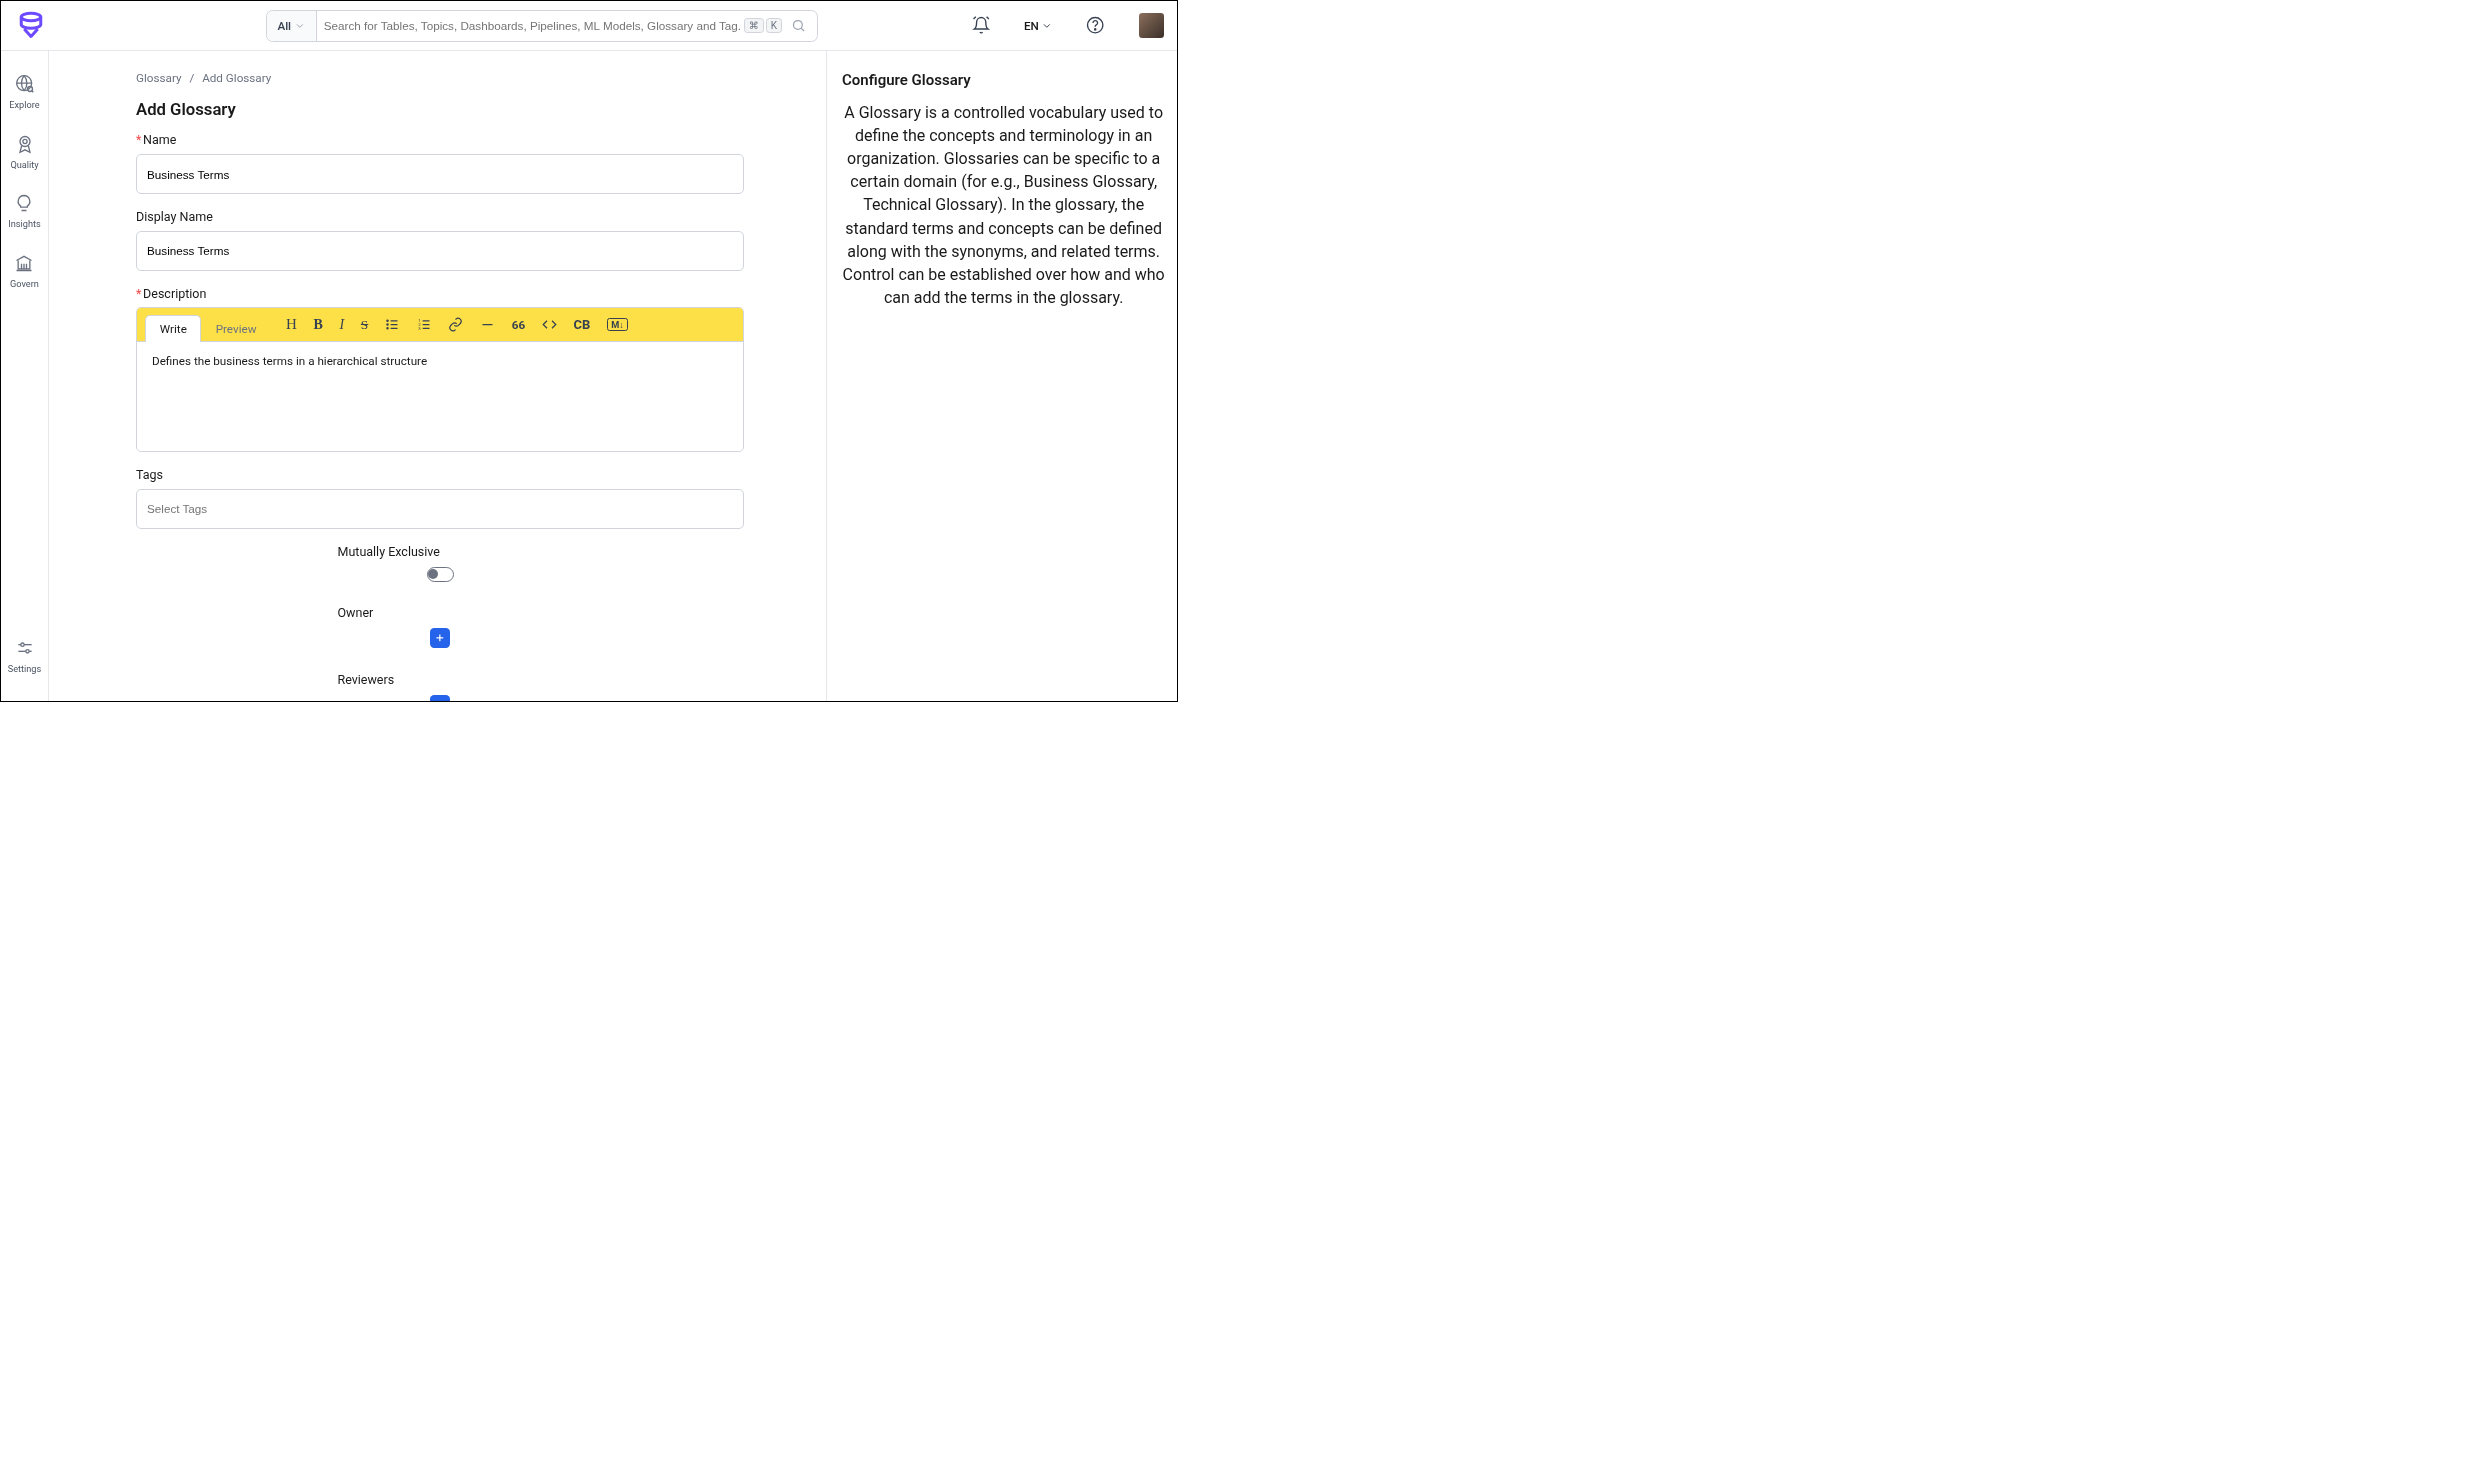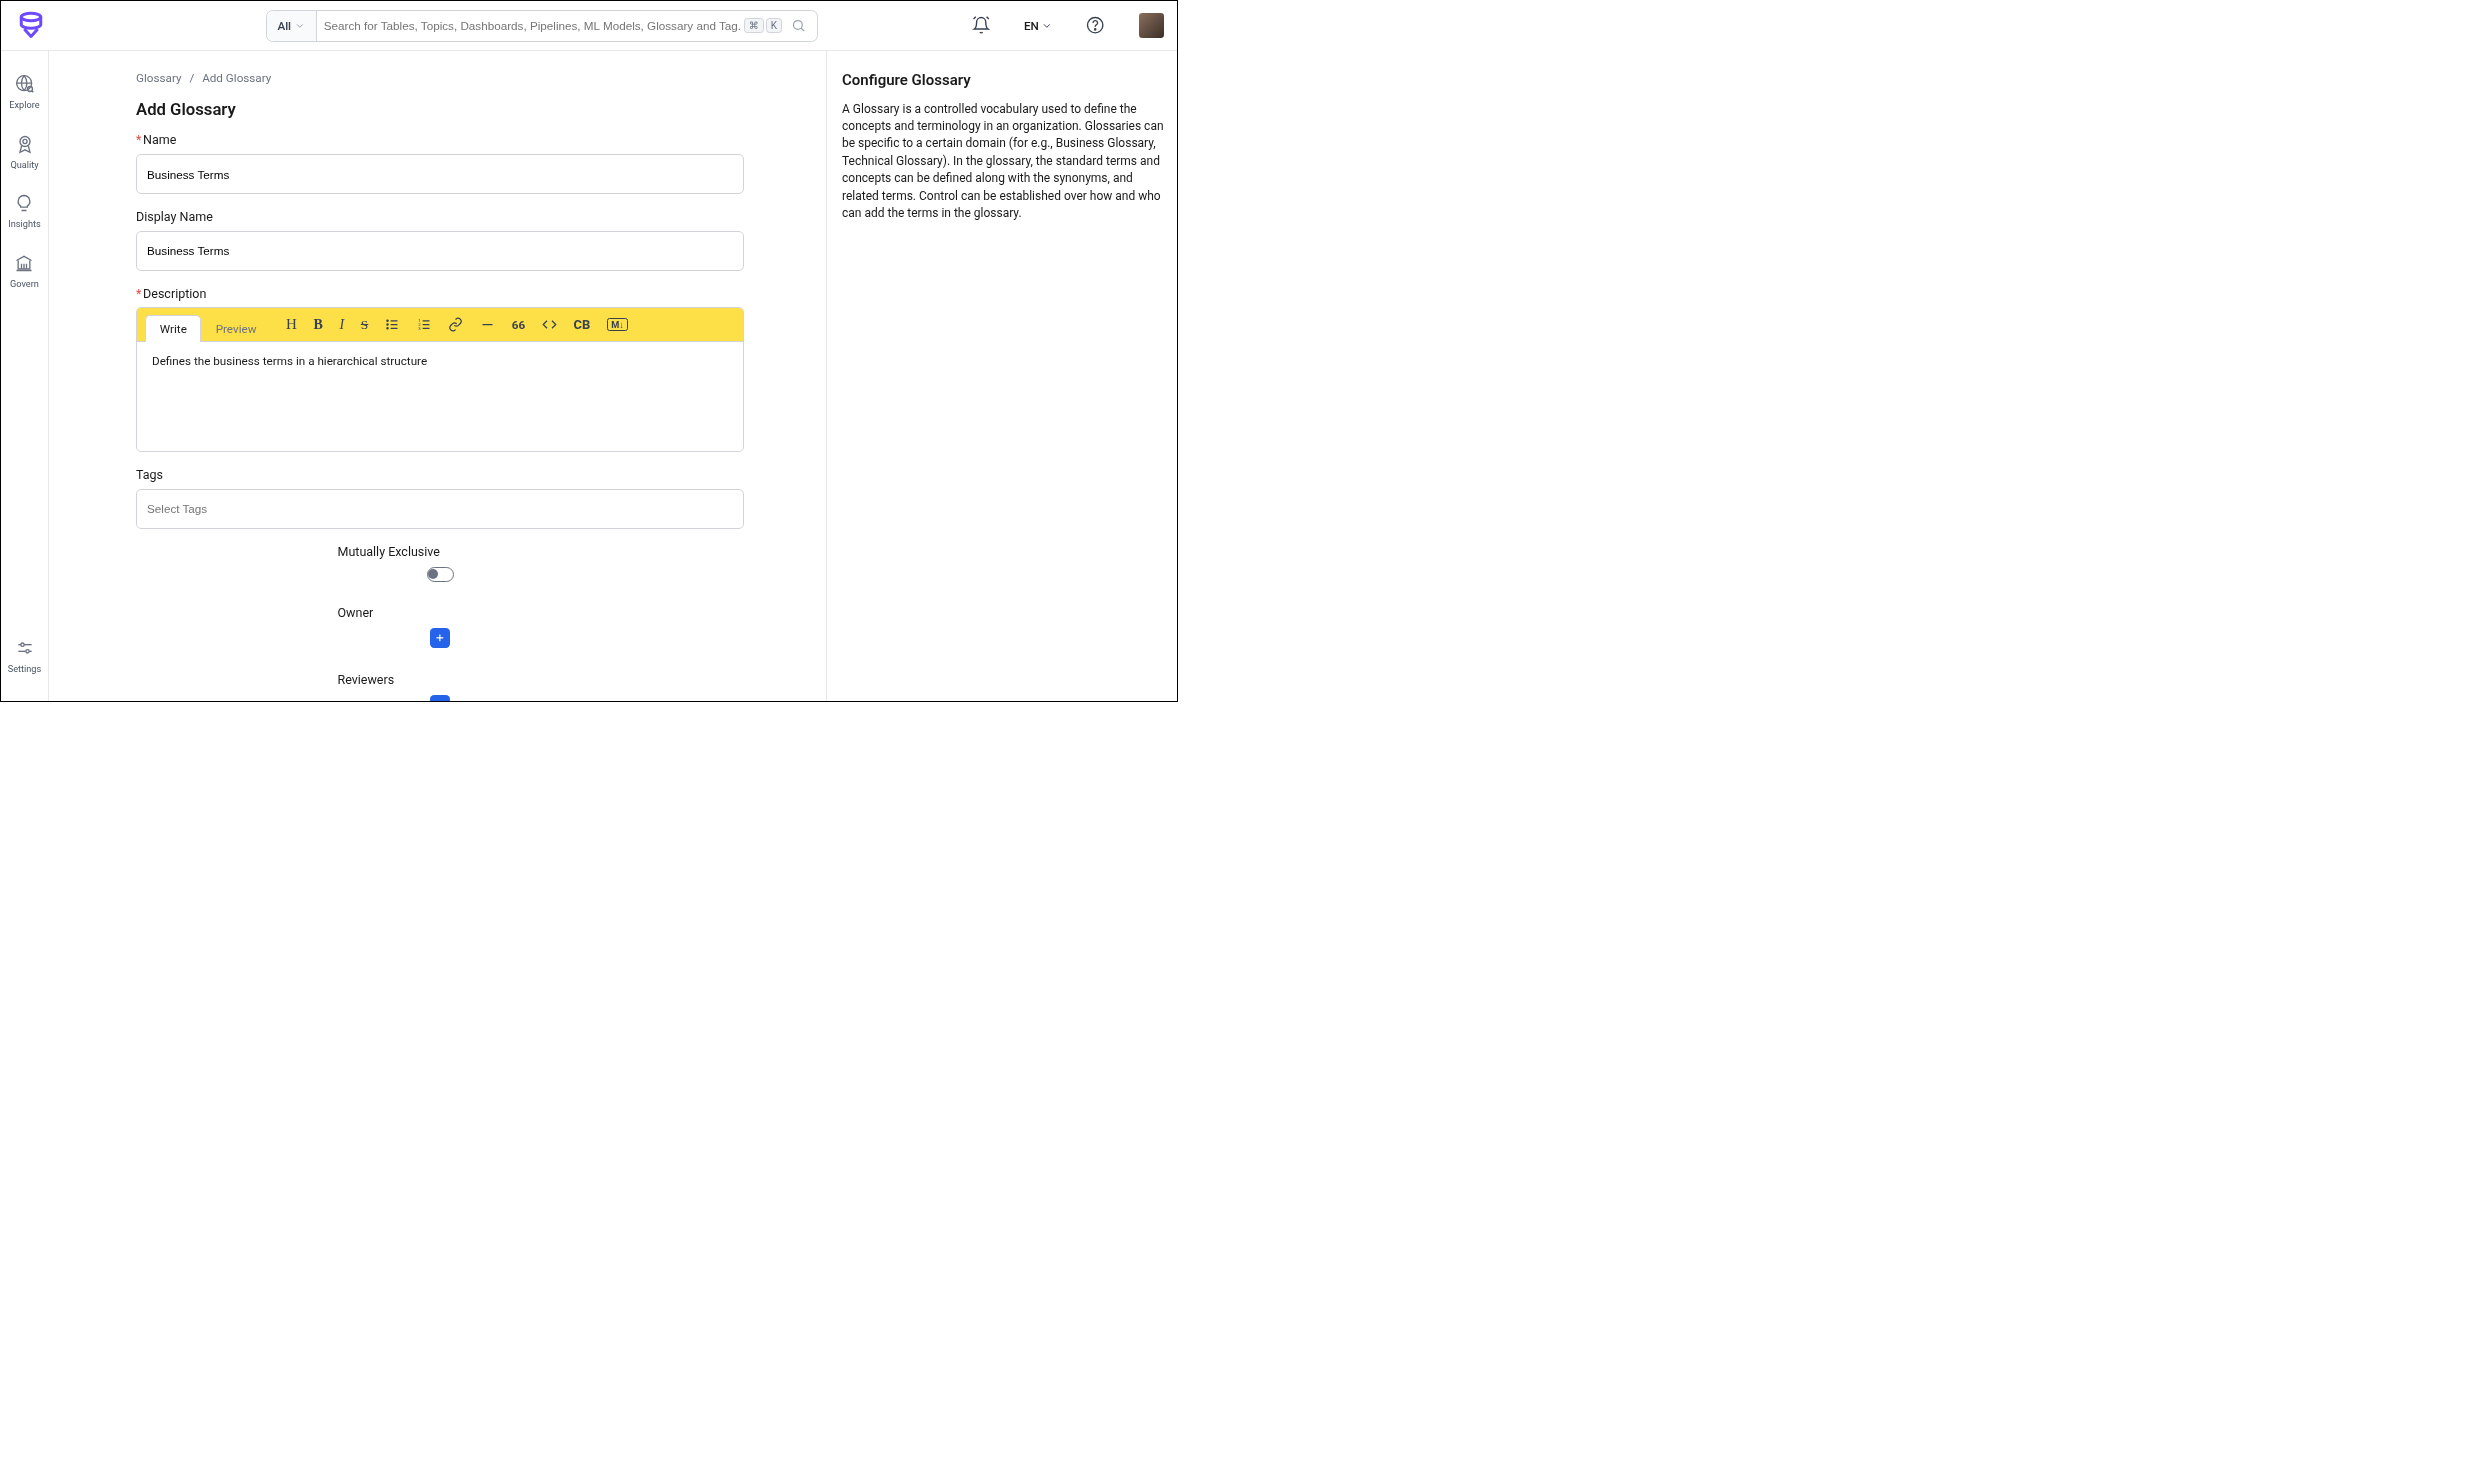--- a/index.html
+++ b/index.html
@@ -61,21 +61,21 @@
   .add-btn svg { stroke:#fff;}
   
   
   .form-actions { display:flex; justify-content:flex-end; gap:20px; align-items:center;}
   .btn-cancel { color:#2563eb; font-size:12.5px; cursor:pointer; background:none; border:none;}
   .btn-save { background:#2563eb; color:#fff; font-size:12.5px; border:none; padding:5.9px 16.7px; border-radius:5px; cursor:pointer;}
   
   
   .right-panel { width:351px; border-left:0.8px solid #e5e7eb; padding:20px 11.7px 20px 15px;}
   .right-panel h2 { font-size:15px; font-weight:600; margin-bottom:11.7px;}
-  .right-panel p { font-size:12px; line-height:1.45;}
+  .right-panel p { font-size:16px; line-height:1.45;text-align:center;}
   
   .icon-svg { width:20px; height:20px; }
   .small-icon { width:15px; height:15px;}
   .tool svg { width:15px; height:15px;}
 </style>
 </head>
 <body>
 
 <div class="app">
 

